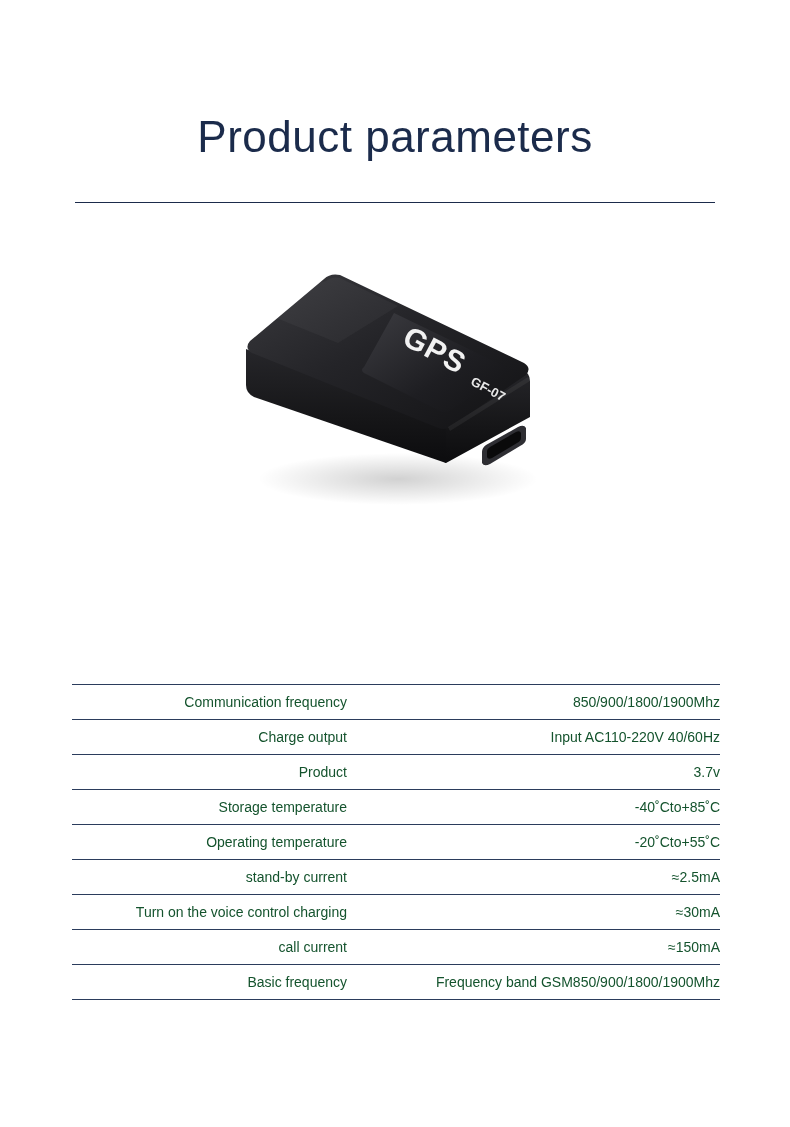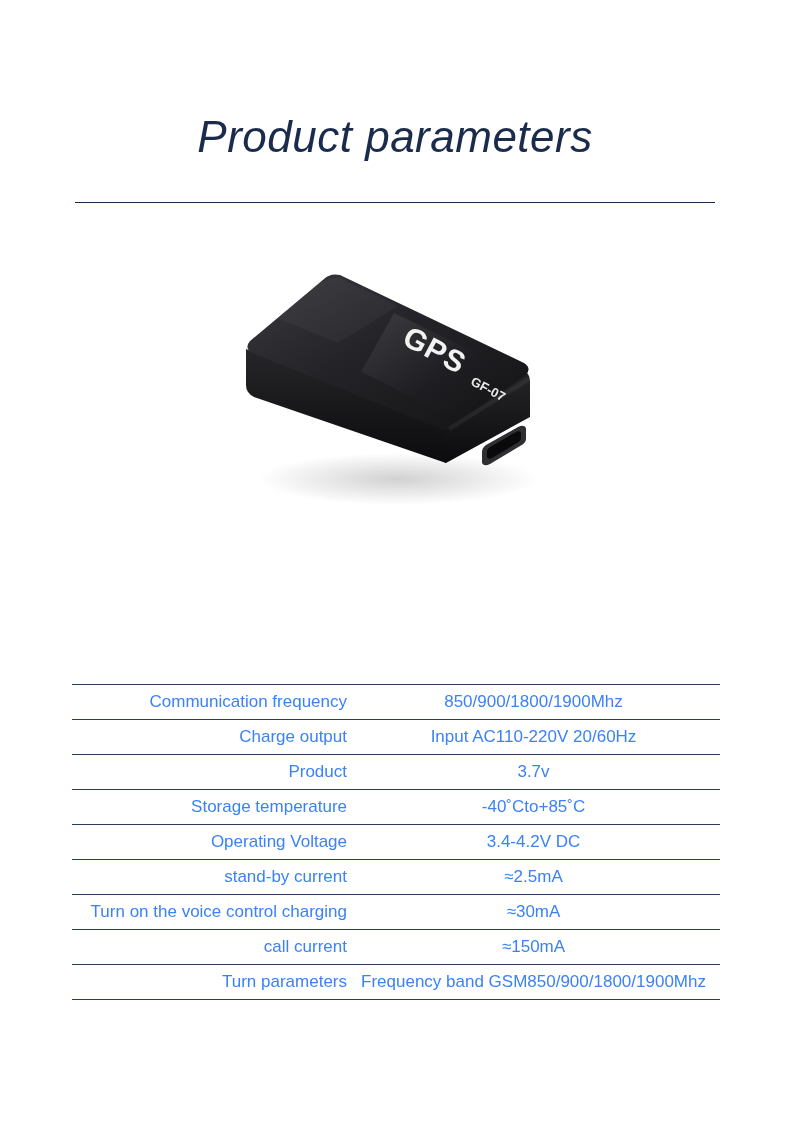--- a/index.html
+++ b/index.html
@@ -24,21 +24,20 @@
 
   
   .title {
     text-align: center;
     font-size: 44px;
     font-weight: 400;
     color: #1b2b4b;
     letter-spacing: 0.5px;
     padding-top: 84px;
     line-height: 1.1;
-    font-style: italic;
   }
   .title-rule {
     width: 640px;
     height: 1px;
     background: #1b2b4b;
     margin: 40px auto 0 auto;
   }
 
   
   .product-area {
@@ -54,42 +53,42 @@
     height: 300px;
   }
 
   
   .spec-table {
     position: absolute;
     left: 72px;
     top: 655px;
     width: 648px;
     border-collapse: collapse;
-    font-size: 17px;
-    color: #3b82f6;
+    font-size: 14px;
+    color: #14532d;
   }
   .spec-table tr {
     height: 35px;
   }
   .spec-table td {
     border-bottom: 1px solid #2b3c5c;
     padding: 0;
     vertical-align: middle;
   }
   .spec-table tr:first-child td {
     border-top: 1px solid #2b3c5c;
   }
   .spec-label {
     width: 275px;
     text-align: right;
     padding-right: 14px;
     white-space: nowrap;
   }
   .spec-value {
-    text-align: center;
+    text-align: right;
     padding-left: 6px;
     white-space: nowrap;
   }
 </style>
 </head>
 <body>
 
 <div class="page">
 
   <h1 class="title">Product parameters</h1>
@@ -152,46 +151,46 @@
   </div>
 
   <table class="spec-table">
     <tbody>
       <tr>
         <td class="spec-label">Communication frequency</td>
         <td class="spec-value">850/900/1800/1900Mhz</td>
       </tr>
       <tr>
         <td class="spec-label">Charge output</td>
-        <td class="spec-value">Input AC110-220V 20/60Hz</td>
+        <td class="spec-value">Input AC110-220V 40/60Hz</td>
       </tr>
       <tr>
         <td class="spec-label">Product</td>
         <td class="spec-value">3.7v</td>
       </tr>
       <tr>
         <td class="spec-label">Storage temperature</td>
         <td class="spec-value">-40˚Cto+85˚C</td>
       </tr>
       <tr>
-        <td class="spec-label">Operating Voltage</td>
-        <td class="spec-value">3.4-4.2V DC</td>
+        <td class="spec-label">Operating temperature</td>
+        <td class="spec-value">-20˚Cto+55˚C</td>
       </tr>
       <tr>
         <td class="spec-label">stand-by current</td>
         <td class="spec-value">≈2.5mA</td>
       </tr>
       <tr>
         <td class="spec-label">Turn on the voice control charging</td>
         <td class="spec-value">≈30mA</td>
       </tr>
       <tr>
         <td class="spec-label">call current</td>
         <td class="spec-value">≈150mA</td>
       </tr>
       <tr>
-        <td class="spec-label">Turn parameters</td>
+        <td class="spec-label">Basic frequency</td>
         <td class="spec-value">Frequency band GSM850/900/1800/1900Mhz</td>
       </tr>
     </tbody>
   </table>
 
 </div>
 
 </body></html>

